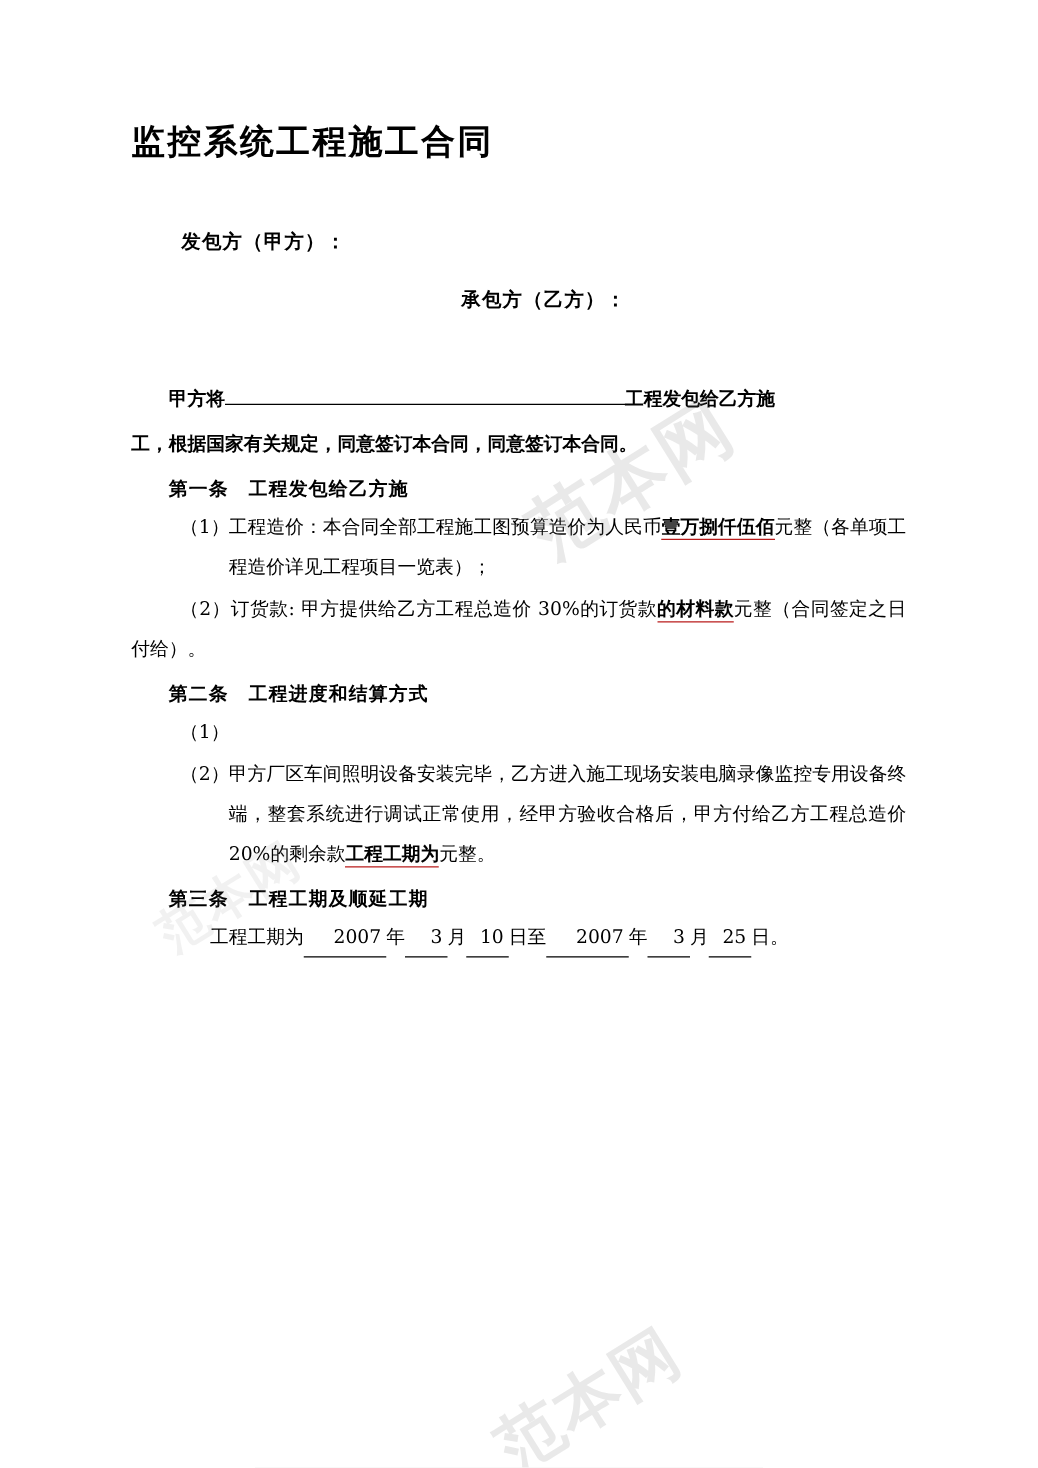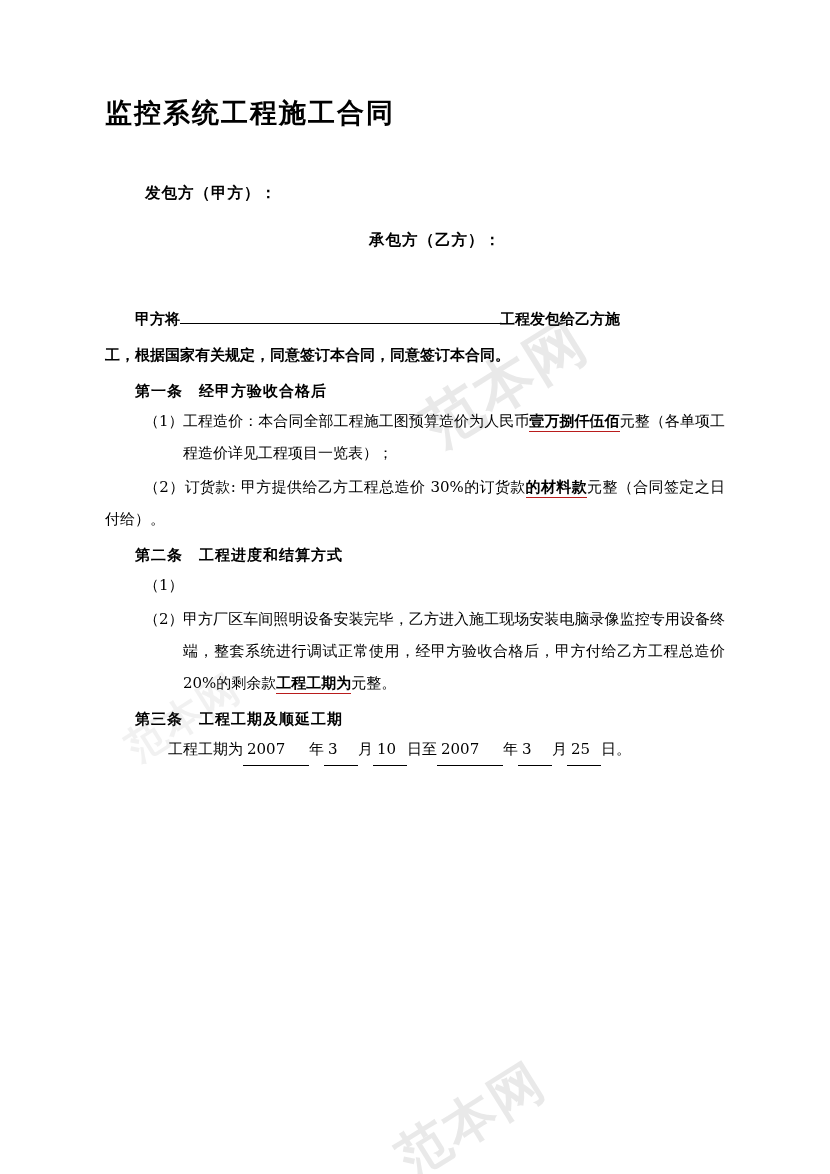--- a/index.html
+++ b/index.html
@@ -121,21 +121,21 @@
 
   .term-line {
     font-size: 15px;
     line-height: 2.15;
     padding-left: 4.2em;
     margin-top: 4px;
   }
   .fill {
     display: inline-block;
     border-bottom: 1px solid #000;
-    text-align: left;
+    text-align: right;
     padding: 0 4px;
     min-width: 58px;
   }
   .fill.small { min-width: 26px; }
 </style>
 </head>
 <body>
 
 <div class="page">
 
@@ -150,21 +150,21 @@
     <h1 class="doc-title">监控系统工程施工合同</h1>
 
     <div class="party-line">发包方（甲方）：</div>
     <div class="party-line second">承包方（乙方）：</div>
 
     <p class="para indent2">
       <span>甲方将</span><span class="blank-long"></span><span>工程发包给乙方施</span>
     </p>
     <p class="para">工，根据国家有关规定，同意签订本合同，同意签订本合同。</p>
 
-    <div class="clause-head">第一条　经甲方验收合格后</div>
+    <div class="clause-head">第一条　工程发包给乙方施</div>
     <div class="item">
       <span class="num">（1）</span>
       <span class="body"><span>工程造价：本合同全部工程施工图预算造价为人民币</span><span class="u-bold">壹万捌仟伍佰</span><span>元整（各单项工程造价详见工程项目一览表）；</span></span>
     </div>
     <div class="item flow">
       <span>（2）</span><span>订货款: 甲方提供给乙方工程总造价 30%的订货款</span><span class="u-bold">的材料款</span><span>元整（合同签定之日付给）。</span>
     </div>
 
     <div class="clause-head">第二条　工程进度和结算方式</div>
     <div class="item">

